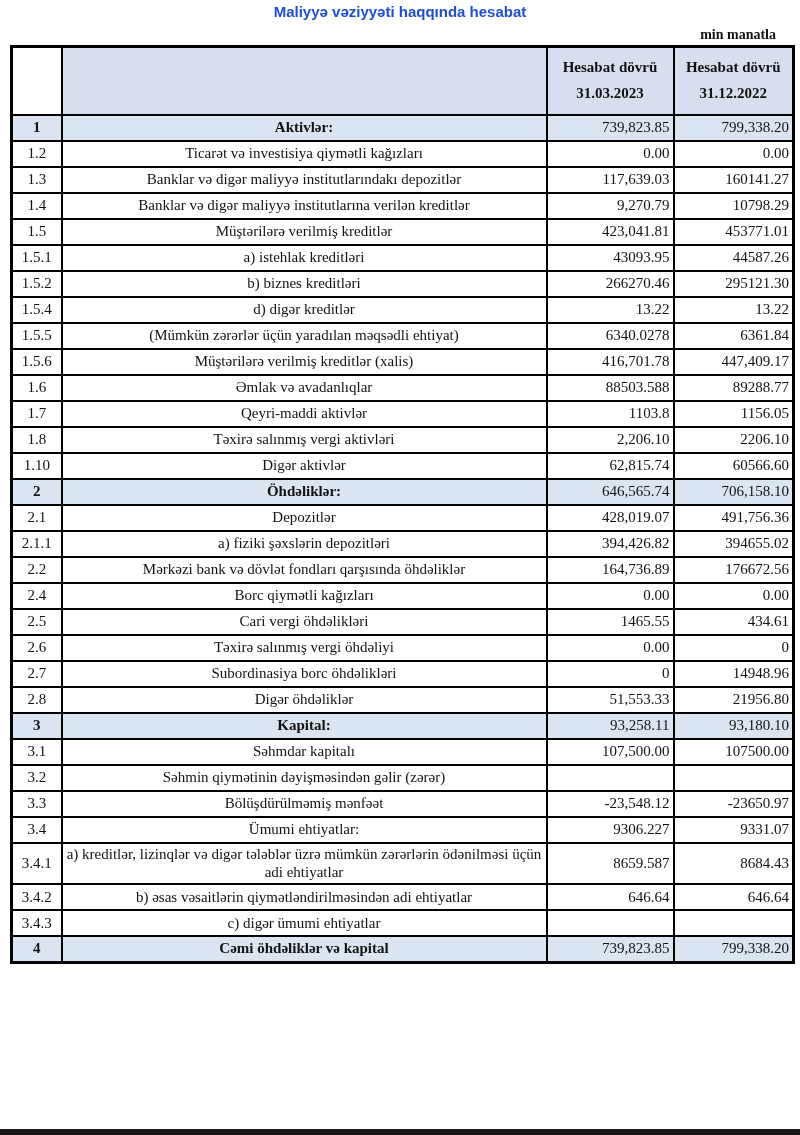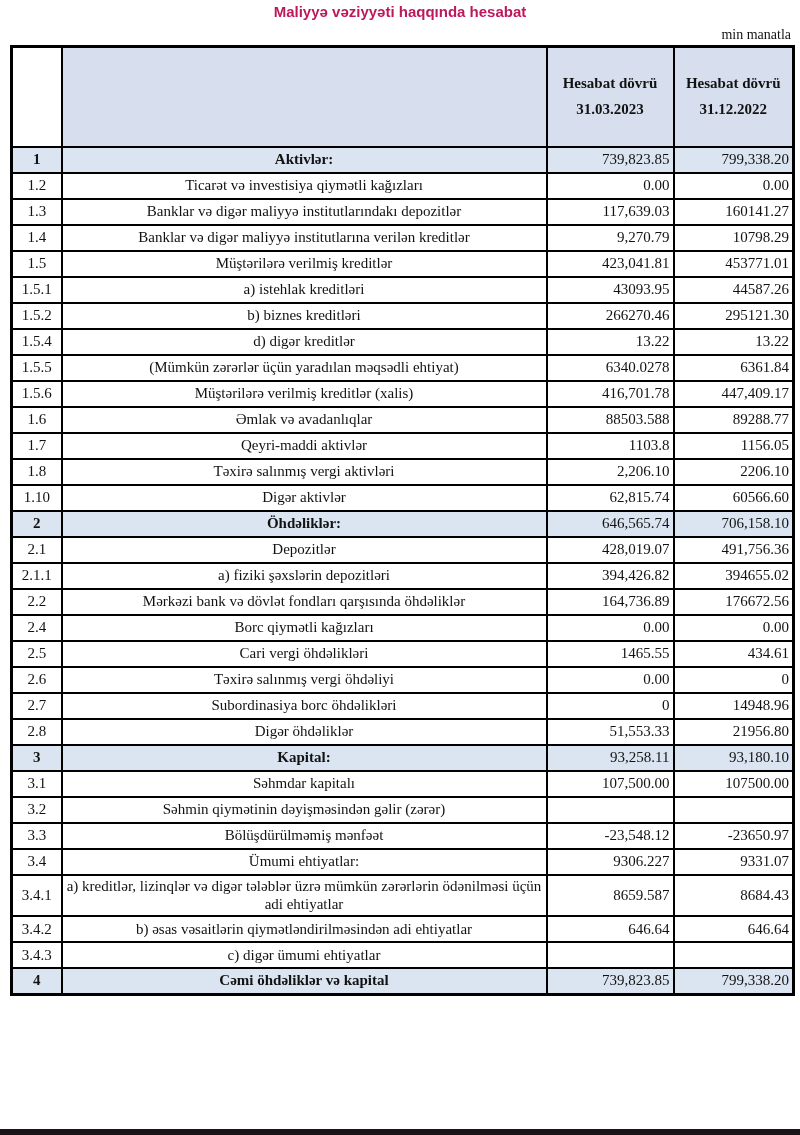--- a/index.html
+++ b/index.html
@@ -15,46 +15,46 @@
     height: 1135px;
     overflow: hidden;
     background: #ffffff;
   }
   .report-title {
     font-family: "Liberation Sans", "DejaVu Sans", sans-serif;
     font-size: 15px;
     font-weight: bold;
     text-align: center;
     margin: 3px 0 0 0;
-    color: #be185d;
+    color: #1d4ed8;
   }
   .unit-note {
     font-size: 14px;
-    font-weight: normal;
+    font-weight: bold;
     text-align: right;
-    margin: 7px 9px 2px 0;
+    margin: 7px 24px 2px 0;
   }
   table.fin-table {
     border-collapse: collapse;
     table-layout: fixed;
     width: 782px;
     margin: 0 8px 0 10px;
     border: 3px solid #000;
   }
   .fin-table th, .fin-table td {
     border: 2px solid #000;
     font-size: 15px;
     line-height: 1.25;
     vertical-align: middle;
     padding: 1px 3px;
     overflow: hidden;
   }
   .fin-table thead th {
     background: #d7dfee;
-    height: 100px;
+    height: 68px;
     font-weight: bold;
     text-align: center;
     line-height: 1.7;
   }
   .fin-table thead th.no-col-header { background: #ffffff; }
   .fin-table tbody tr { height: 26px; }
   .td-no    { text-align: center; padding: 1px 1px; }
   .td-label { text-align: center; padding-left: 5px; padding-right: 6px; }
   .td-val   { text-align: right; padding-right: 4px; }
   tr.section td { background: #dbe5f2; }

